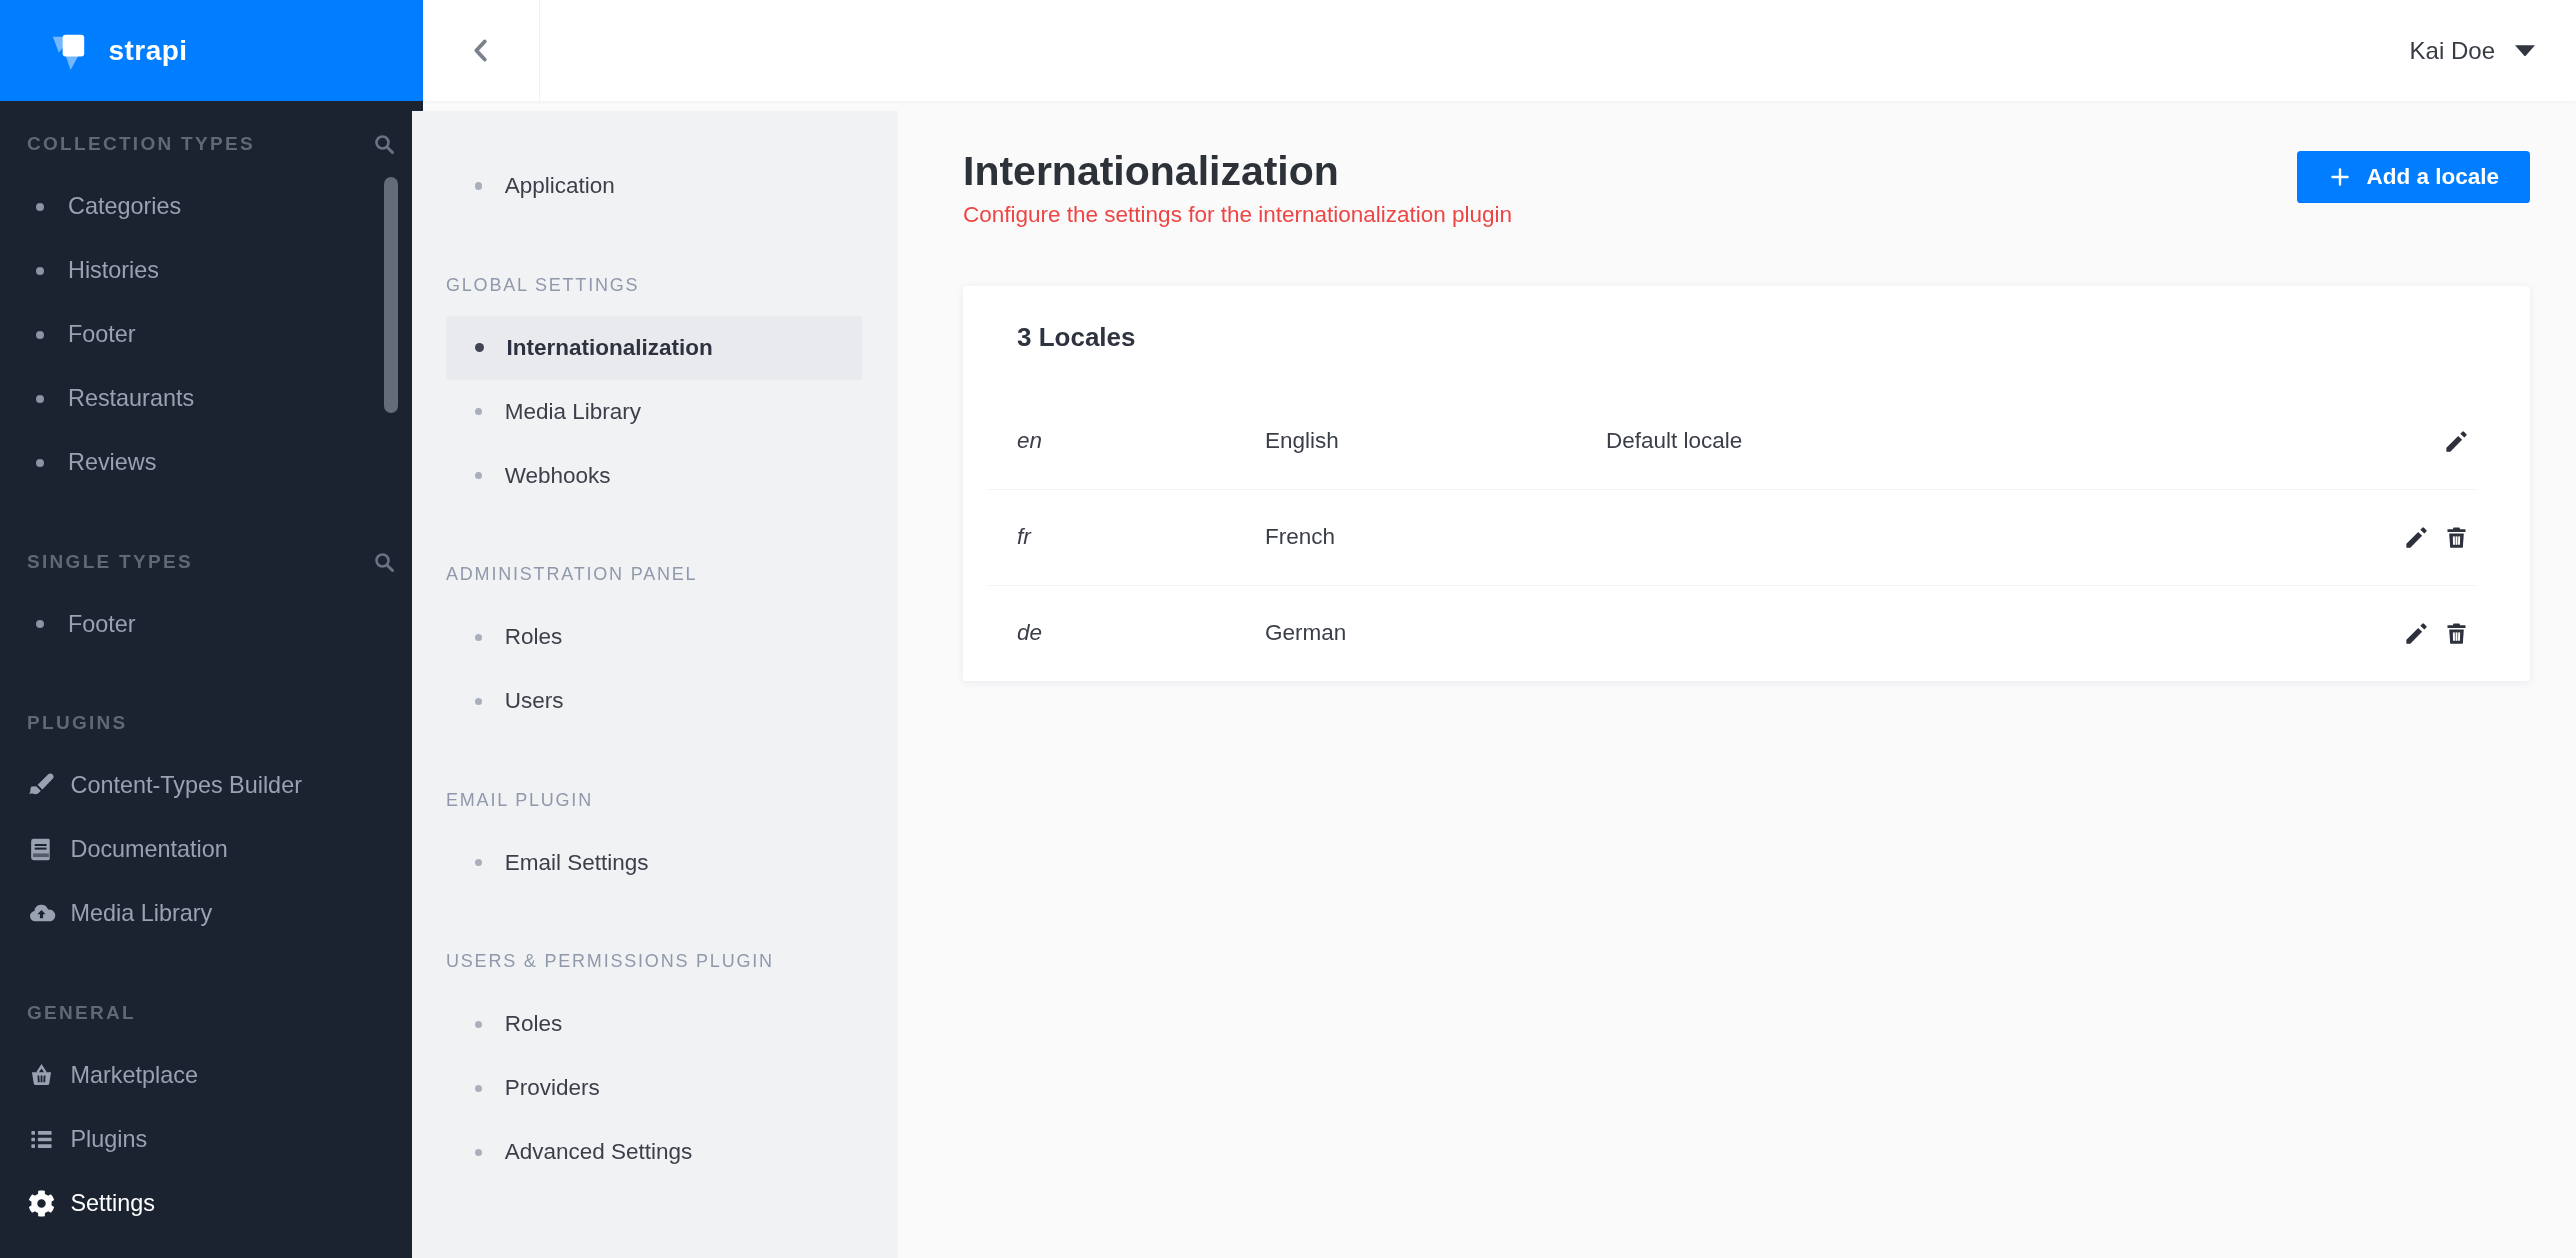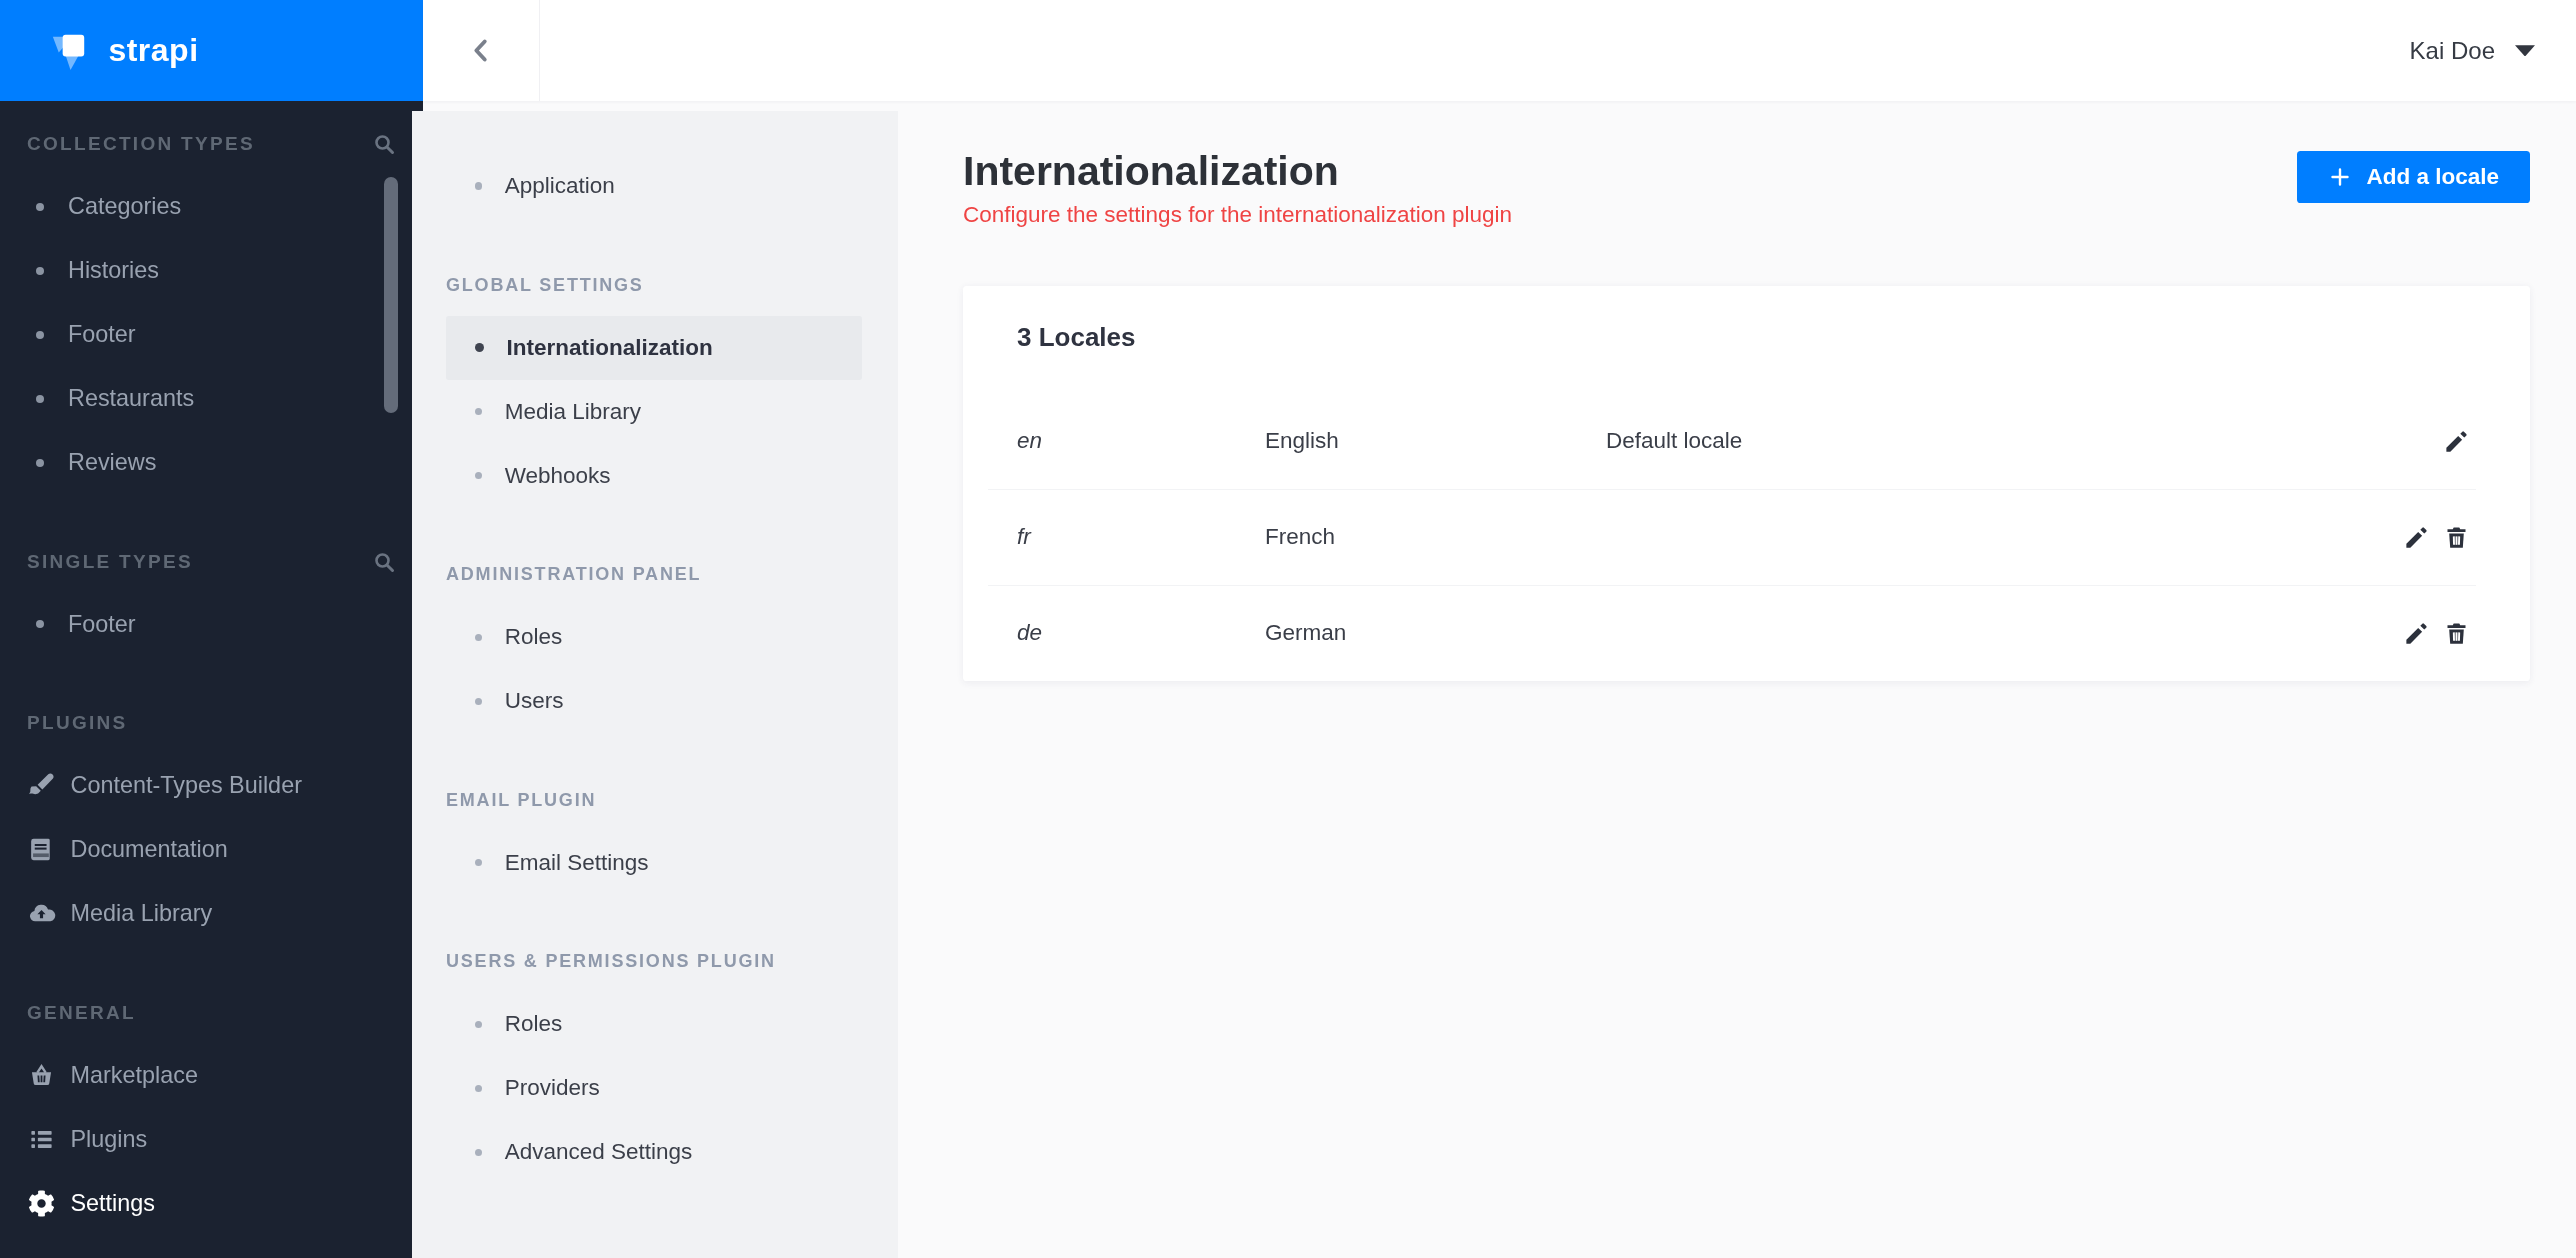--- a/index.html
+++ b/index.html
@@ -3,21 +3,21 @@
 <meta charset="utf-8">
 <style>
   * { margin:0; padding:0; box-sizing:border-box; }
   html,body { width:2576px; height:1259px; overflow:hidden; background:#fafafb;
               font-family:"Liberation Sans", sans-serif; }
   .app { position:relative; width:2576px; height:1259px; }
 
   
   .logo-bar { position:absolute; left:0; top:0; width:423px; height:101px;
               background:#007eff; display:flex; align-items:center; padding-left:47px; }
-  .logo-word { color:#fff; font-size:32px; font-weight:bold; letter-spacing:0.5px; margin-left:14.4px; }
+  .logo-word { color:#fff; font-size:28px; font-weight:bold; letter-spacing:0.5px; margin-left:14.4px; }
 
   
   .sidebar { position:absolute; left:0; top:101px; width:423px; height:1158px;
              background:#1b2230; }
   .sb-header { display:flex; align-items:center; height:36px; margin-top:49px;
                padding:0 27px; color:#5f6874; font-size:19px; font-weight:bold;
                letter-spacing:2.3px; }
   .sb-header.first { margin-top:25px; }
   .sb-header .grow { flex:1; }
   .sb-header svg { color:#6a7381; }
@@ -41,21 +41,21 @@
   .back-btn { width:117px; height:101px; border-right:0.9px solid #f0f0f3;
               display:flex; align-items:center; justify-content:center;
               color:#7a808c; cursor:pointer; }
   .user-menu { margin-left:auto; padding-right:41px; display:flex; align-items:center;
                gap:20px; color:#363b44; font-size:24px; cursor:pointer; }
 
   
   .panel { position:absolute; left:412px; top:101px; width:486px; height:1158px;
            background:#f1f2f4;margin-top:10px; }
   .p-header { height:36px; margin-top:49px; padding-left:34px; display:flex;
-              align-items:center; color:#8f99ab; font-size:18px; font-weight:bold;
+              align-items:center; color:#8f99ab; font-size:18px; font-weight:normal;
               letter-spacing:1.8px; }
   .p-items { margin-top:12.6px; }
   .p-item { height:64px; display:flex; align-items:center; padding-left:63px;
             font-size:22.5px; color:#3b3f49; cursor:pointer; }
   .p-item.top { margin-top:43px; }
   .p-bullet { width:7.2px; height:7.2px; border-radius:50%; background:#a9b0bc;
               margin-right:22.5px; flex:0 0 auto; }
   .p-item.active { background:#e8eaed; border-radius:2.7px; margin-left:34px;
                    margin-right:36px; padding-left:29px; font-weight:bold; color:#2e3240; }
   .p-item.active .p-bullet { background:#3f4450; width:9px; height:9px; }

